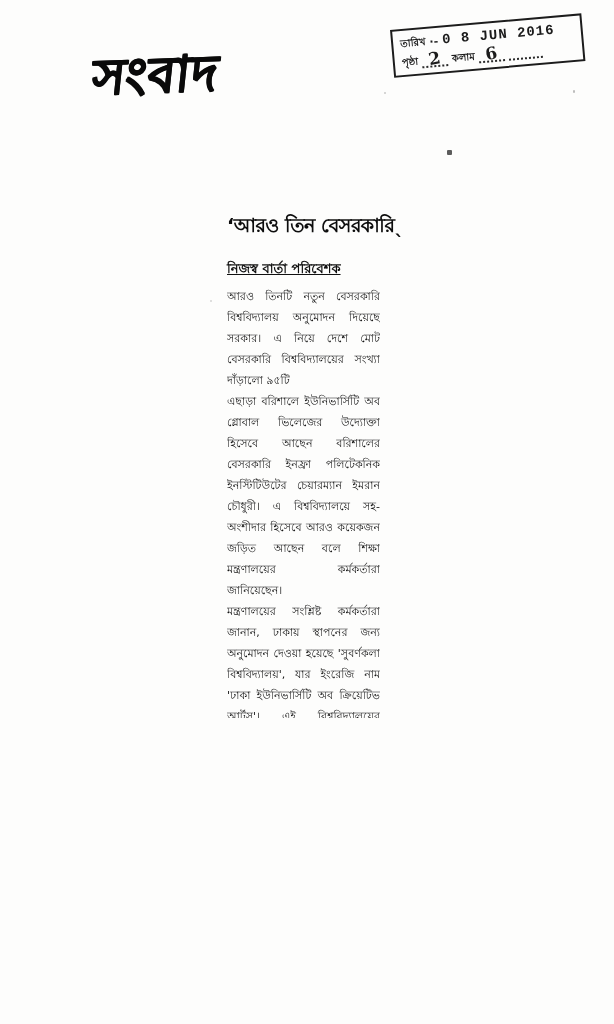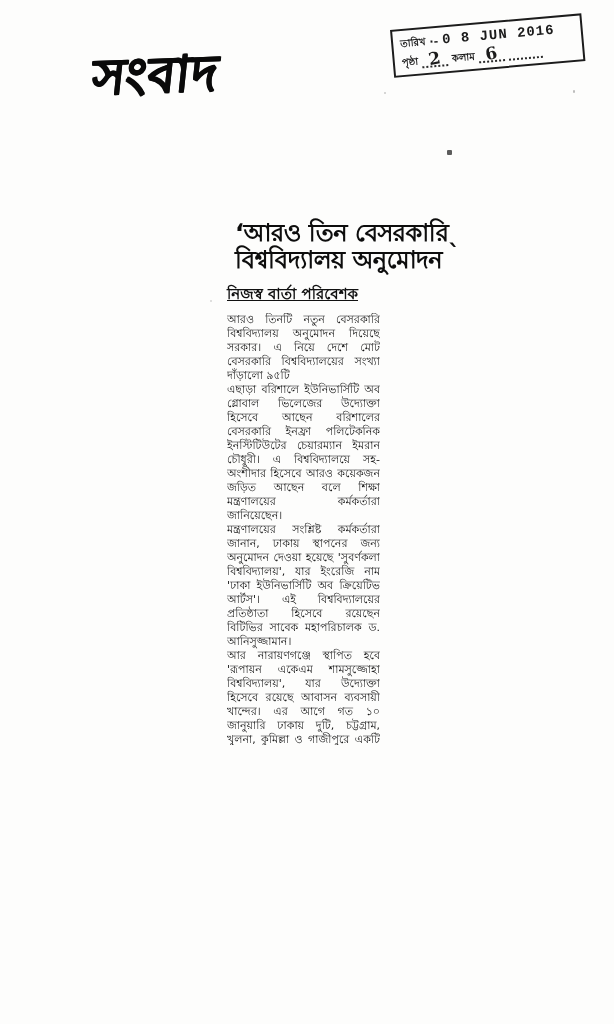--- a/index.html
+++ b/index.html
@@ -45,31 +45,31 @@
   .dotline.trail{min-width:34px;height:10px;}
   .hand-num{
     display:inline-block;
     font-family:"DejaVu Serif","Liberation Serif",serif;
     font-size:17px;font-weight:bold;line-height:13px;
     transform:rotate(-6deg);
   }
   
   .clipping{position:absolute;left:227px;top:212px;width:153px;}
   .headline{
-    margin:8px;font-size:24px;line-height:27px;font-weight:bold;
+    margin:0;font-size:19px;line-height:27px;font-weight:bold;
     letter-spacing:-0.5px;color:#0d0d0d;
   }
   .headline span{display:block;white-space:nowrap;}
   .byline{
-    margin-top:4px;font-size:15px;font-weight:bold;
+    margin-top:20px;font-size:13px;font-weight:bold;
     text-decoration:underline;color:#111;
   }
   .article-body{
     margin-top:6px;height:432px;overflow:hidden;
-    font-size:11px;line-height:14px;text-align:justify;
+    font-size:11px;line-height:21px;text-align:justify;
     color:#161616;
   }
   .article-body p{margin:0;}
   
   .speck{position:absolute;border-radius:1px;}
   .speck-1{left:447px;top:150px;width:5px;height:5px;background:#5c5c5c;}
   .speck-2{left:384px;top:92px;width:2px;height:2px;background:#c9c9c9;}
   .speck-3{left:573px;top:90px;width:2px;height:3px;background:#bdbdbd;}
   .speck-4{left:210px;top:300px;width:2px;height:2px;background:#d4d4d4;}
 </style>
@@ -91,21 +91,20 @@
       <span class="dotline"><span class="hand-num">2</span></span>
       <span class="stamp-label">কলাম</span>
       <span class="dotline"><span class="hand-num">6</span></span>
       <span class="dotline trail"></span>
     </div>
   </div>
 
   <article class="clipping">
     <h2 class="headline">
       <span>ʻআরও তিন বেসরকারিˎ</span>
-      <span>বিশ্ববিদ্যালয় অনুমোদন</span>
     </h2>
     <div class="byline">নিজস্ব বার্তা পরিবেশক</div>
     <div class="article-body">
       <p>আরও তিনটি নতুন বেসরকারি বিশ্ববিদ্যালয় অনুমোদন দিয়েছে সরকার। এ নিয়ে দেশে মোট বেসরকারি বিশ্ববিদ্যালয়ের সংখ্যা দাঁড়ালো ৯৫টি</p>
       <p>এছাড়া বরিশালে ইউনিভার্সিটি অব গ্লোবাল ভিলেজের উদ্যোক্তা হিসেবে আছেন বরিশালের বেসরকারি ইনফ্রা পলিটেকনিক ইনস্টিটিউটের চেয়ারম্যান ইমরান চৌধুরী। এ বিশ্ববিদ্যালয়ে সহ-অংশীদার হিসেবে আরও কয়েকজন জড়িত আছেন বলে শিক্ষা মন্ত্রণালয়ের কর্মকর্তারা জানিয়েছেন।</p>
       <p>মন্ত্রণালয়ের সংশ্লিষ্ট কর্মকর্তারা জানান, ঢাকায় স্থাপনের জন্য অনুমোদন দেওয়া হয়েছে 'সুবর্ণকলা বিশ্ববিদ্যালয়', যার ইংরেজি নাম 'ঢাকা ইউনিভার্সিটি অব ক্রিয়েটিভ আর্টস'। এই বিশ্ববিদ্যালয়ের প্রতিষ্ঠাতা হিসেবে রয়েছেন বিটিভির সাবেক মহাপরিচালক ড. আনিসুজ্জামান।</p>
       <p>আর নারায়ণগঞ্জে স্থাপিত হবে 'রূপায়ন একেএম শামসুজ্জোহা বিশ্ববিদ্যালয়', যার উদ্যোক্তা হিসেবে রয়েছে আবাসন ব্যবসায়ী খান্দের। এর আগে গত ১০ জানুয়ারি ঢাকায় দুটি, চট্টগ্রাম, খুলনা, কুমিল্লা ও গাজীপুরে একটি করে মোট ছয়টি নতুন বেসরকারি বিশ্ববিদ্যালয়ের অনুমোদন দেয়া হয়।</p>
 
     </div>
   </article>

